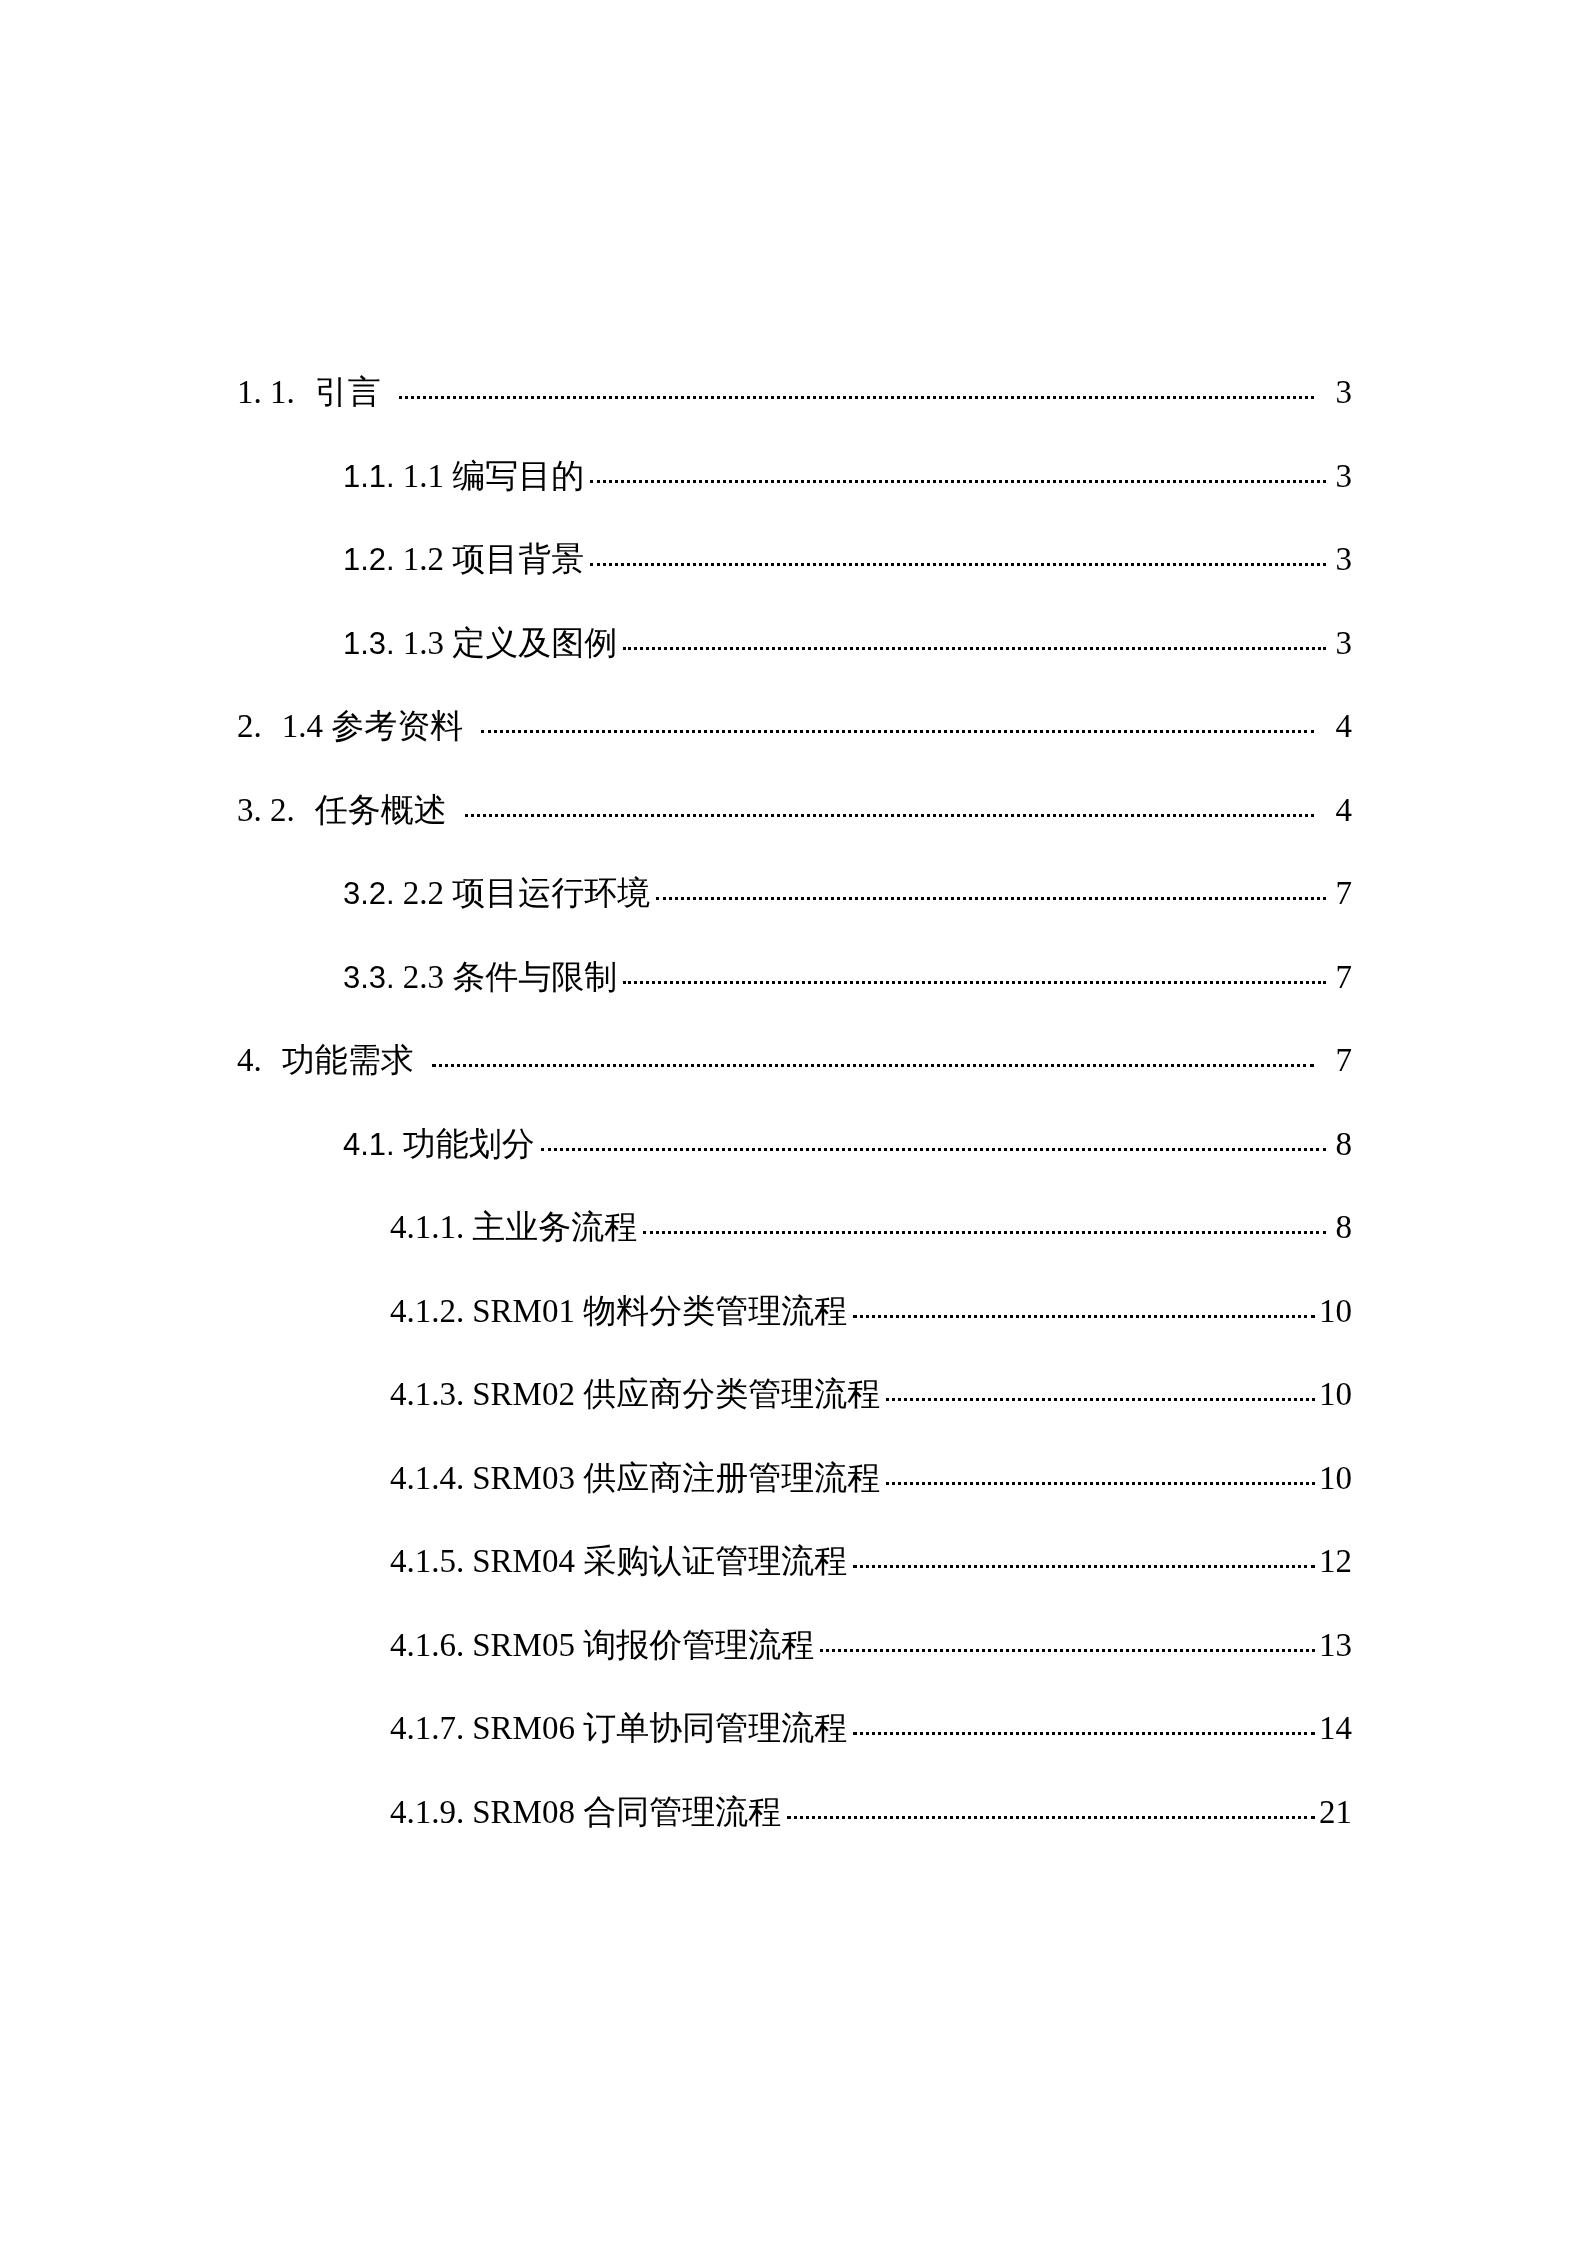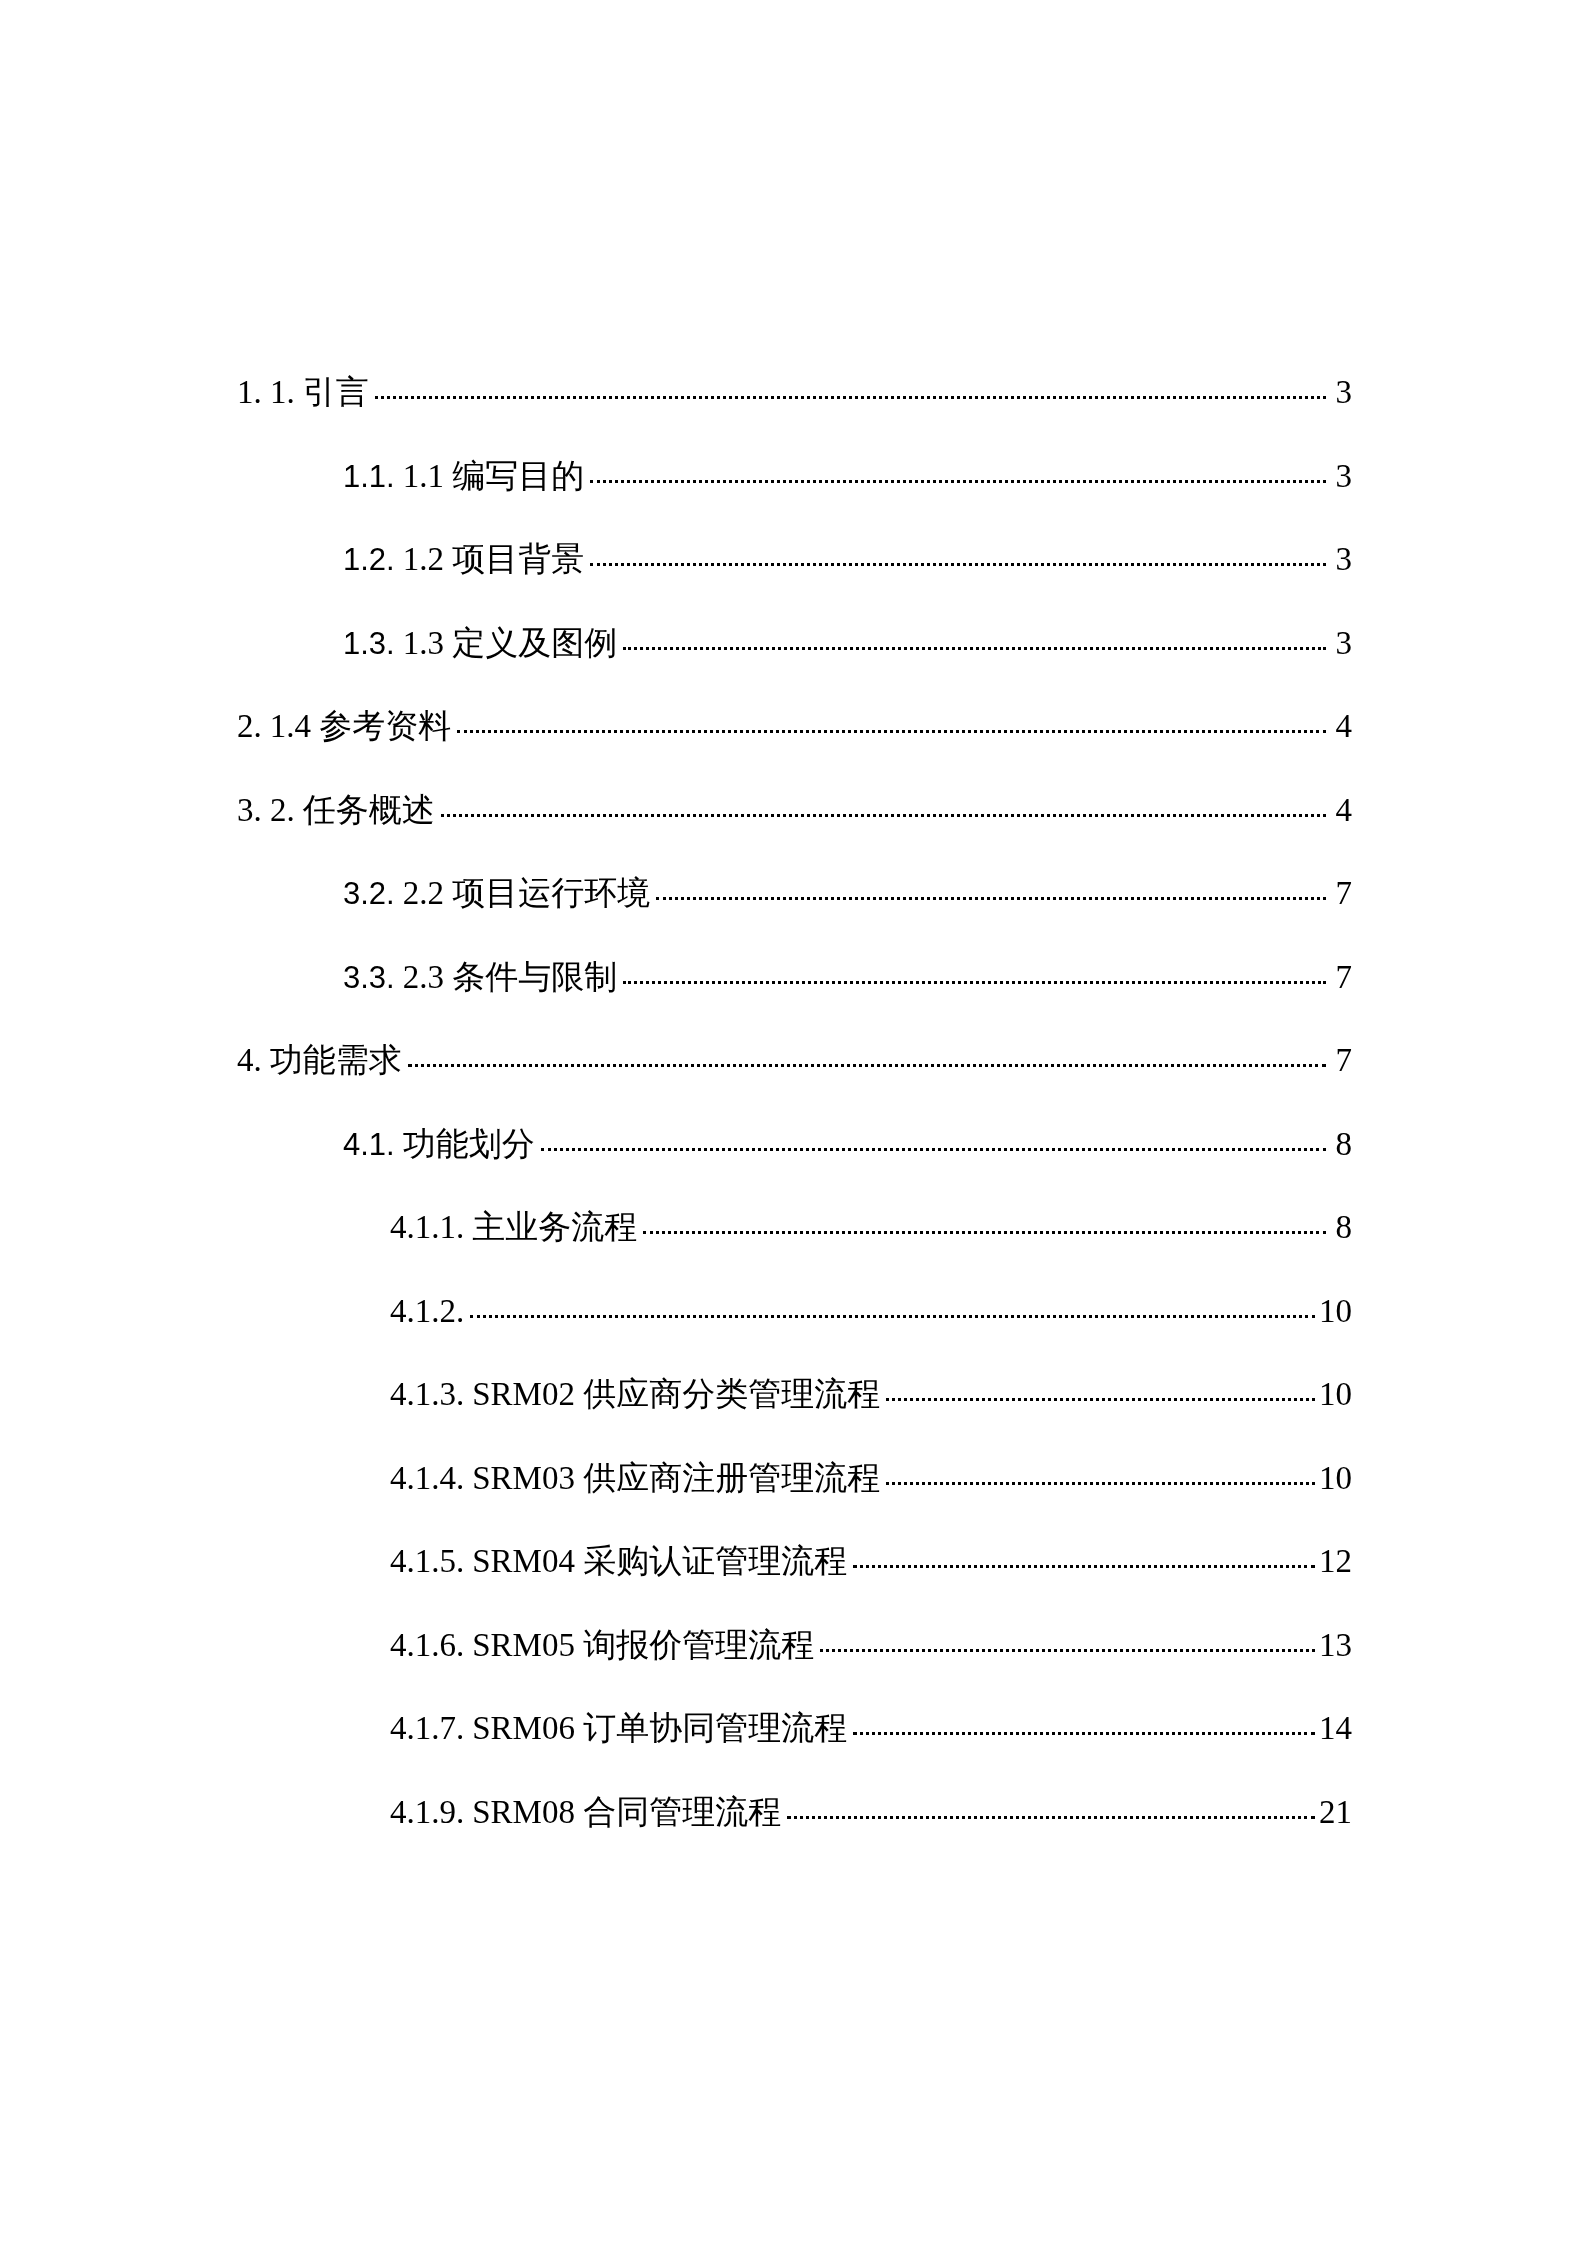--- a/index.html
+++ b/index.html
@@ -28,21 +28,21 @@
       width: 1115px;
     }
     .toc-row {
       display: flex;
       align-items: baseline;
       height: 83.5px;
       font-size: 33px;
       line-height: 40px;
       white-space: nowrap;
     }
-    .toc-row.level-1 { padding-left: 0; }
+    .toc-row.level-1 { padding-left: 0; gap: 12px; }
     .toc-row.level-2 { padding-left: 80px; }
     .toc-row.level-3 { padding-left: 153px; }
     .toc-num { flex: 0 0 auto; }
     .toc-num.sans { font-family: "Liberation Sans", "DejaVu Sans", sans-serif; font-size: 31px; margin-left: 26px; }
     .toc-title { flex: 0 0 auto; margin-left: 8px; }
     .toc-leader {
       flex: 1 1 auto;
       margin: 0 4px 0 6px;
       border-bottom: 3px dotted #000000;
       height: 0;
@@ -135,20 +135,21 @@
 
     <div class="toc-row level-3">
       <span class="toc-num">4.1.1.</span>
       <span class="toc-title">主业务流程</span>
       <span class="toc-leader"></span>
       <span class="toc-page">8</span>
     </div>
 
     <div class="toc-row level-3">
       <span class="toc-num">4.1.2.</span>
+      <span class="toc-title">SRM01 物料分类管理流程</span>
       <span class="toc-leader"></span>
       <span class="toc-page">10</span>
     </div>
 
     <div class="toc-row level-3">
       <span class="toc-num">4.1.3.</span>
       <span class="toc-title">SRM02 供应商分类管理流程</span>
       <span class="toc-leader"></span>
       <span class="toc-page">10</span>
     </div>

